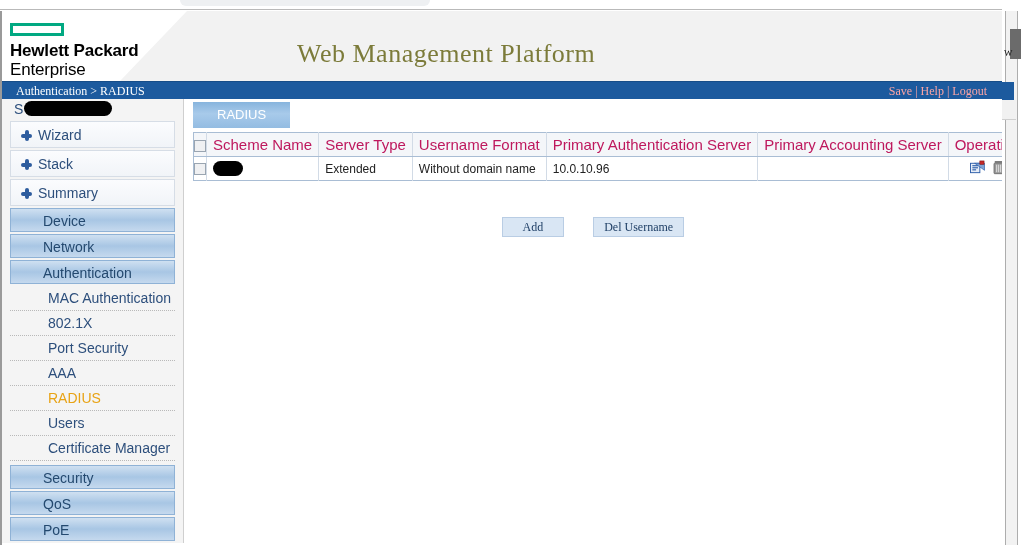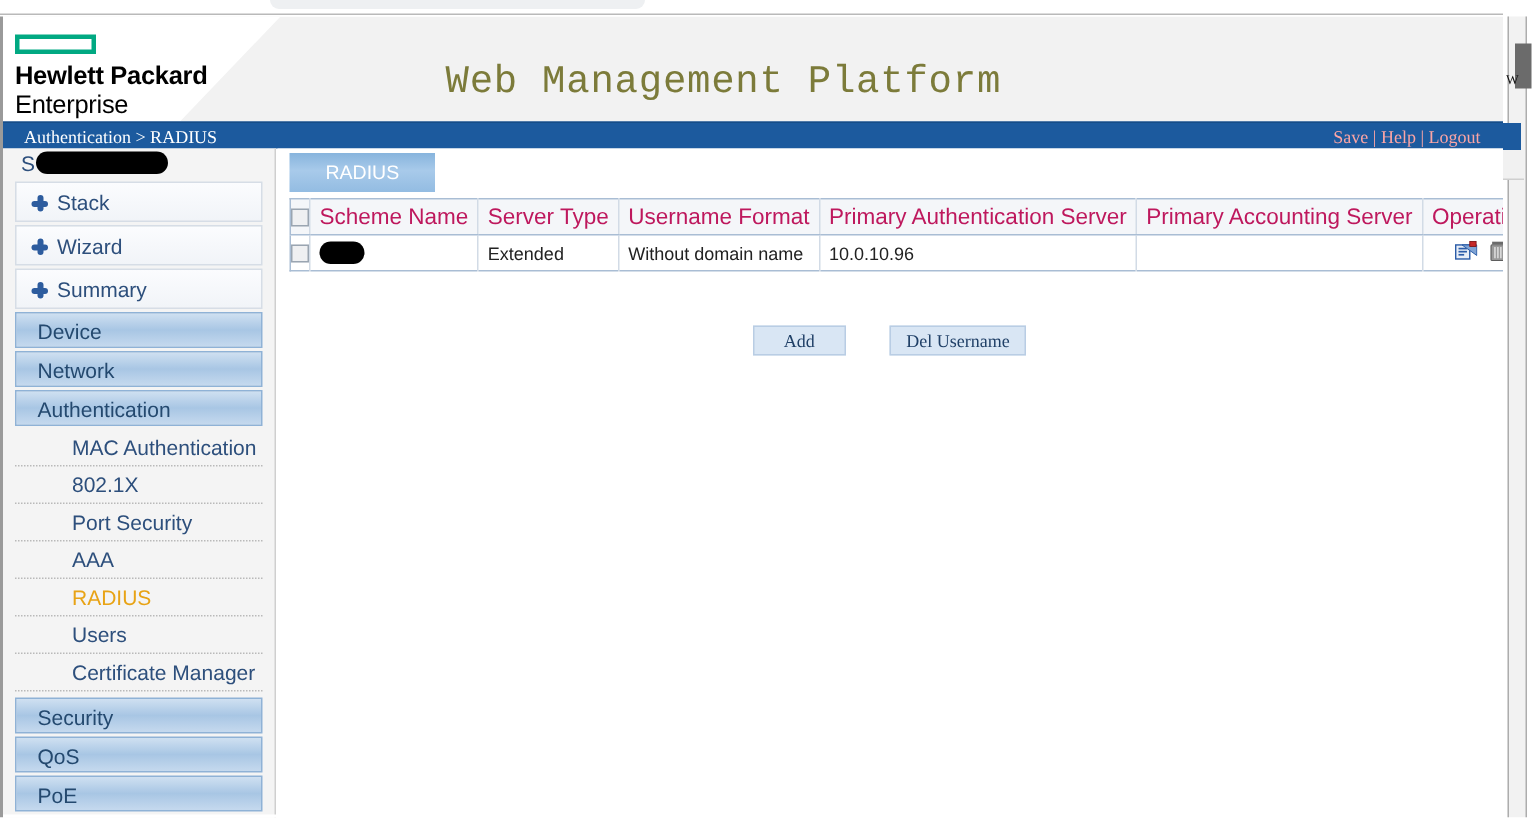--- a/index.html
+++ b/index.html
@@ -76,21 +76,21 @@
   .hpe-name-1 {
     margin-top: 5px; font-size: 17px; font-weight: bold; color: #000000;
     letter-spacing: -0.2px; line-height: 19px;
   }
   .hpe-name-2 {
     font-size: 17px; font-weight: normal; color: #000000;
     letter-spacing: -0.2px; line-height: 19px;
   }
   .platform-title {
     position: absolute; left: 295px; top: 28px;
-    font-family: Liberation Mono, monospace; font-size: 26px; color: #7c7b3a;
+    font-family: Liberation Serif, serif; font-size: 26px; color: #7c7b3a;
     letter-spacing: 0.5px;
   }
 
   
   .crumbbar {
     position: relative; width: 1000px; height: 18px; background: #1c5a9e;
     border-top: 1px solid #15graph; 
   }
   .crumbbar { border-top: 1px solid #164d88; }
   .crumb {
@@ -136,21 +136,21 @@
   }
   .sb-item .diamond::before,
   .sb-item .diamond::after {
     content: ""; position: absolute; background: #2d5c9e;
   }
   .sb-item .diamond::before { left: 0; top: 3.5px; width: 11px; height: 4px; border-radius: 2px; }
   .sb-item .diamond::after  { left: 3.5px; top: 0; width: 4px; height: 11px; border-radius: 2px; }
 
   .sb-cat {
     position: relative; height: 24px; line-height: 24px;
-    margin: 0 8px 2px 8px; padding-left: 14px;
+    margin: 0 8px 2px 8px; padding-left: 32px;
     font-size: 14px; color: #24496f; white-space: nowrap; overflow: hidden;
     background: linear-gradient(to bottom,#cfe0f1 0%, #a8c6e4 50%, #c5d9ee 100%);
     border: 1px solid #8fb2d6; cursor: pointer;
   }
 
   .sb-sub {
     position: relative; height: 25px; line-height: 25px;
     margin: 0 8px 0 8px; padding-left: 38px;
     font-size: 14px; color: #2d4f7c; white-space: nowrap; overflow: hidden;
     border-bottom: 1px dotted #b9b9b9; cursor: pointer;
@@ -256,25 +256,25 @@
 
     <div class="body-split" data-name="page-body">
 
       <div class="sidebar" data-name="sidebar-navigation">
 
         <div class="sb-device-row" data-name="sidebar-device-name">
           <span data-name="sidebar-device-name-text">S</span>
           <span class="redact" data-name="redaction-overlay-device-name"></span>
         </div>
 
+        <div class="sb-item" data-name="sidebar-item-wizard">
+          <span class="diamond" data-name="diamond-icon"></span><span data-name="sidebar-item-label">Wizard</span>
+        </div>
         <div class="sb-item" data-name="sidebar-item-stack">
           <span class="diamond" data-name="diamond-icon"></span><span data-name="sidebar-item-label">Stack</span>
-        </div>
-        <div class="sb-item" data-name="sidebar-item-wizard">
-          <span class="diamond" data-name="diamond-icon"></span><span data-name="sidebar-item-label">Wizard</span>
         </div>
         <div class="sb-item" data-name="sidebar-item-summary">
           <span class="diamond" data-name="diamond-icon"></span><span data-name="sidebar-item-label">Summary</span>
         </div>
 
         <div class="sb-cat" data-name="sidebar-category-device">Device</div>
         <div class="sb-cat" data-name="sidebar-category-network">Network</div>
         <div class="sb-cat" data-name="sidebar-category-authentication">Authentication</div>
 
         <div class="sb-sub" data-name="sidebar-item-mac-authentication">MAC Authentication</div>

